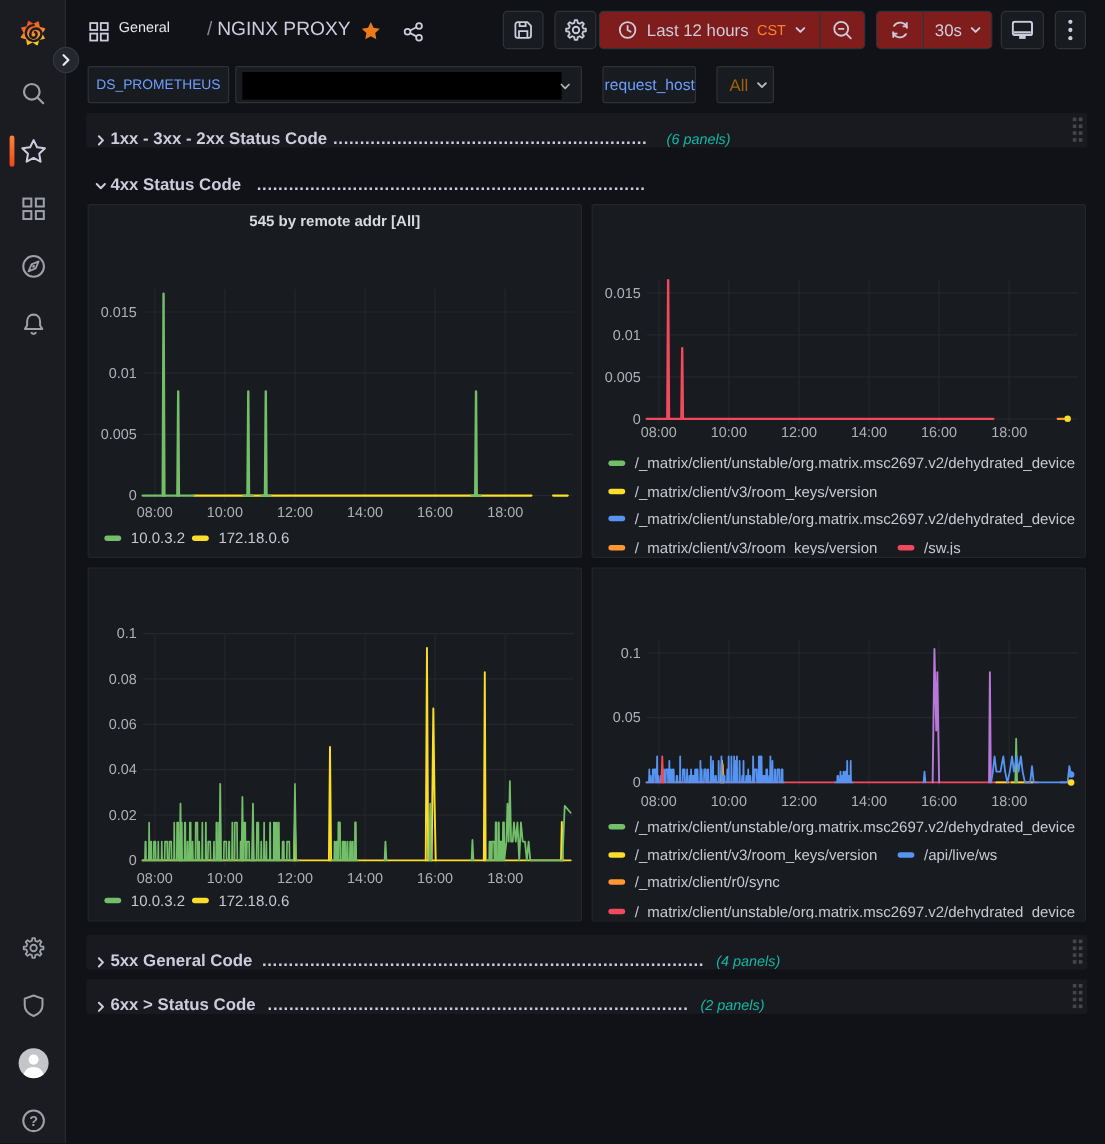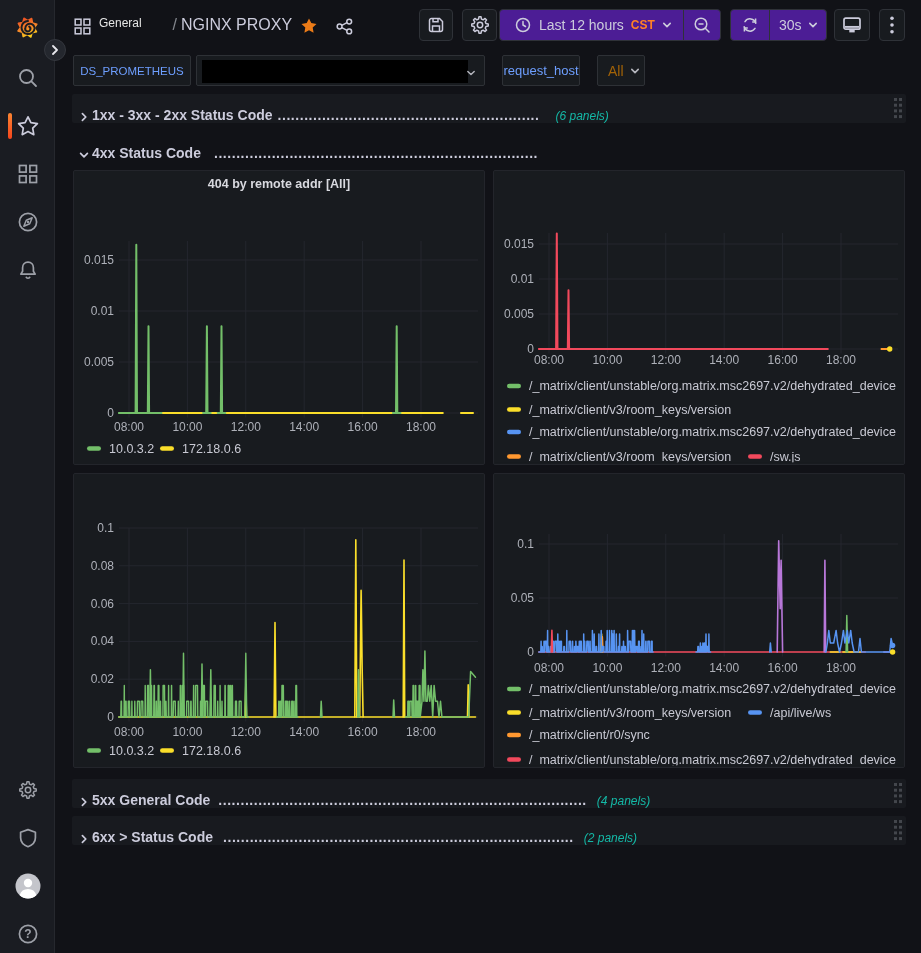--- a/index.html
+++ b/index.html
@@ -1,19 +1,19 @@
 <!DOCTYPE html>
 <html><head><meta charset="utf-8"><style>
 *{margin:0;padding:0;box-sizing:border-box}
 html,body{width:921px;height:953px;background:#111217;font-family:"Liberation Sans",sans-serif;position:relative;overflow:hidden;color:#ccccdc}
 .abs{position:absolute}
 #sidebar{position:absolute;left:0;top:0;width:55px;height:953px;background:#1a1c22;border-right:1px solid #26282e}
 .sicon{position:absolute;left:0;width:55px;display:flex;justify-content:center}
 .btn{position:absolute;height:32px;top:9px;background:#181b1f;border:1px solid #2f3238;border-radius:4px;display:flex;align-items:center;justify-content:center;color:#ccccdc}
-.grp{position:absolute;height:32px;top:9px;background:#4c1d95;border:1px solid #2f3238;border-radius:4px;display:flex;align-items:center;color:#ccccdc}
+.grp{position:absolute;height:32px;top:9px;background:#7f1d1d;border:1px solid #2f3238;border-radius:4px;display:flex;align-items:center;color:#ccccdc}
 .vbox{position:absolute;height:31px;top:55px;background:#181b1f;border:1px solid #2e3136;border-radius:2px;display:flex;align-items:center}
 .bluelab{color:#6e9fff;font-size:13px}
 .rowhdr{position:absolute;left:72px;width:834px;height:29px;display:flex;align-items:flex-end;color:#ccccdc}
 .rowbg{background:#181a1f;border-radius:2px}
 .rowtitle{font-size:14px;font-weight:bold;white-space:nowrap}
 .dots{font-size:14px;font-weight:bold;letter-spacing:0.55px;white-space:nowrap}
 .panelcount{font-size:12px;font-style:italic;color:#14b8a6;margin-left:13px}
 .handle{position:absolute;right:9px;top:4px;width:3px;height:3px;background:#43464c;box-shadow:5px 0 #43464c,0 5.7px #43464c,5px 5.7px #43464c,0 11.4px #43464c,5px 11.4px #43464c,0 17.1px #43464c,5px 17.1px #43464c}
 .panel{position:absolute;width:412px;height:295px;background:#181b1f;border:1px solid #23252b;border-radius:2px;overflow:hidden}
 .ptitle{position:absolute;top:6px;left:0;width:100%;text-align:center;font-size:12.5px;font-weight:bold;color:#d8d9df}
@@ -137,21 +137,21 @@
     </svg>
   </div>
 <div class="grp" style="left:499px;width:222px">
   <span style="margin-left:15px;display:flex">
       <svg width="16" height="16" viewBox="0 0 16 16" style="">
         <circle cx="8" cy="8" r="6.5" fill="none" stroke="#ccccdc" stroke-width="1.5"></circle>
         <path d="M8 4.5V8l2.5 1.5" fill="none" stroke="#ccccdc" stroke-width="1.5" stroke-linecap="round"></path>
       </svg>
     </span>
   <span style="margin-left:8px;font-size:14px">Last 12 hours</span>
-  <span style="margin-left:7px;font-size:12px;font-weight:bold;color:#ff8125">CST</span>
+  <span style="margin-left:7px;font-size:12px;font-weight:normal;color:#ff8125">CST</span>
   <span style="margin-left:6px;display:flex">
       <svg width="12" height="12" viewBox="0 0 12 12" style="">
         <path d="M2.8 4.4L6 7.6l3.2-3.2" fill="none" stroke="#ccccdc" stroke-width="1.6" stroke-linecap="round" stroke-linejoin="round"></path>
       </svg>
     </span>
   <span style="margin-left:10px;width:1px;height:32px;background:#2f3238"></span>
   <span style="margin-left:0;width:36px;display:flex;justify-content:center">
       <svg width="18" height="18" viewBox="0 0 18 18" style="">
         <circle cx="8" cy="8" r="5.8" fill="none" stroke="#ccccdc" stroke-width="1.5"></circle>
         <line x1="5.5" y1="8" x2="10.5" y2="8" stroke="#ccccdc" stroke-width="1.5"></line>
@@ -192,21 +192,21 @@
 
 <div class="vbox" style="left:73px;width:118px;justify-content:center">
     <span class="bluelab" style="font-size:11.5px">DS_PROMETHEUS</span>
   </div>
 <div class="vbox" style="left:196px;width:289px">
   <div style="position:absolute;left:5px;top:4px;width:266px;height:23px;background:#000"></div>
   <span style="position:absolute;right:7px;top:9px"><svg width="12" height="12" viewBox="0 0 12 12" style="">
         <path d="M2.8 4.4L6 7.6l3.2-3.2" fill="none" stroke="#b5b6be" stroke-width="1.4" stroke-linecap="round" stroke-linejoin="round"></path>
       </svg></span>
 </div>
-<div class="vbox" style="left:502px;width:78px;justify-content:center">
+<div class="vbox" style="left:502px;width:78px;justify-content:flex-end">
     <span class="bluelab">request_host</span>
   </div>
 <div class="vbox" style="left:597px;width:48px">
   <span style="margin-left:10px;font-size:14px;color:#a16207">All</span>
   <span style="margin-left:5px;display:flex">
       <svg width="12" height="12" viewBox="0 0 12 12" style="">
         <path d="M2.8 4.4L6 7.6l3.2-3.2" fill="none" stroke="#b5b6be" stroke-width="1.6" stroke-linecap="round" stroke-linejoin="round"></path>
       </svg>
     </span>
 </div>
@@ -221,21 +221,21 @@
   <div class="handle"></div>
 </div>
 <div class="rowhdr" style="top:132px">
   <svg width="12" height="12" viewBox="0 0 12 12" style="margin:0 2px 0 6px">
       <path d="M2.6 4.4l3.4 3.4 3.4-3.4" fill="none" stroke="#ccccdc" stroke-width="1.7" stroke-linecap="round" stroke-linejoin="round"></path>
     </svg>
     <span class="rowtitle">4xx Status Code</span>
     <span class="dots" style="margin-left:13px">.........................................................................</span>
 </div>
 <div class="panel" style="left:73px;top:170px">
-<div class="ptitle">404 by remote addr [All]</div>
+<div class="ptitle">545 by remote addr [All]</div>
 <svg width="412" height="295" viewBox="0 0 412 295" style="position:absolute;left:0;top:0">
       <line x1="45" x2="404" y1="242.0" y2="242.0" stroke="#24272e" stroke-width="1"></line>
       <line x1="45" x2="404" y1="191.0" y2="191.0" stroke="#24272e" stroke-width="1"></line>
       <line x1="45" x2="404" y1="140.0" y2="140.0" stroke="#24272e" stroke-width="1"></line>
       <line x1="45" x2="404" y1="89.0" y2="89.0" stroke="#24272e" stroke-width="1"></line>
       <line x1="55.0" x2="55.0" y1="70" y2="246.5" stroke="#24272e" stroke-width="1"></line>
       <line x1="113.4" x2="113.4" y1="70" y2="246.5" stroke="#24272e" stroke-width="1"></line>
       <line x1="171.8" x2="171.8" y1="70" y2="246.5" stroke="#24272e" stroke-width="1"></line>
       <line x1="230.2" x2="230.2" y1="70" y2="246.5" stroke="#24272e" stroke-width="1"></line>
       <line x1="288.6" x2="288.6" y1="70" y2="246.5" stroke="#24272e" stroke-width="1"></line>

